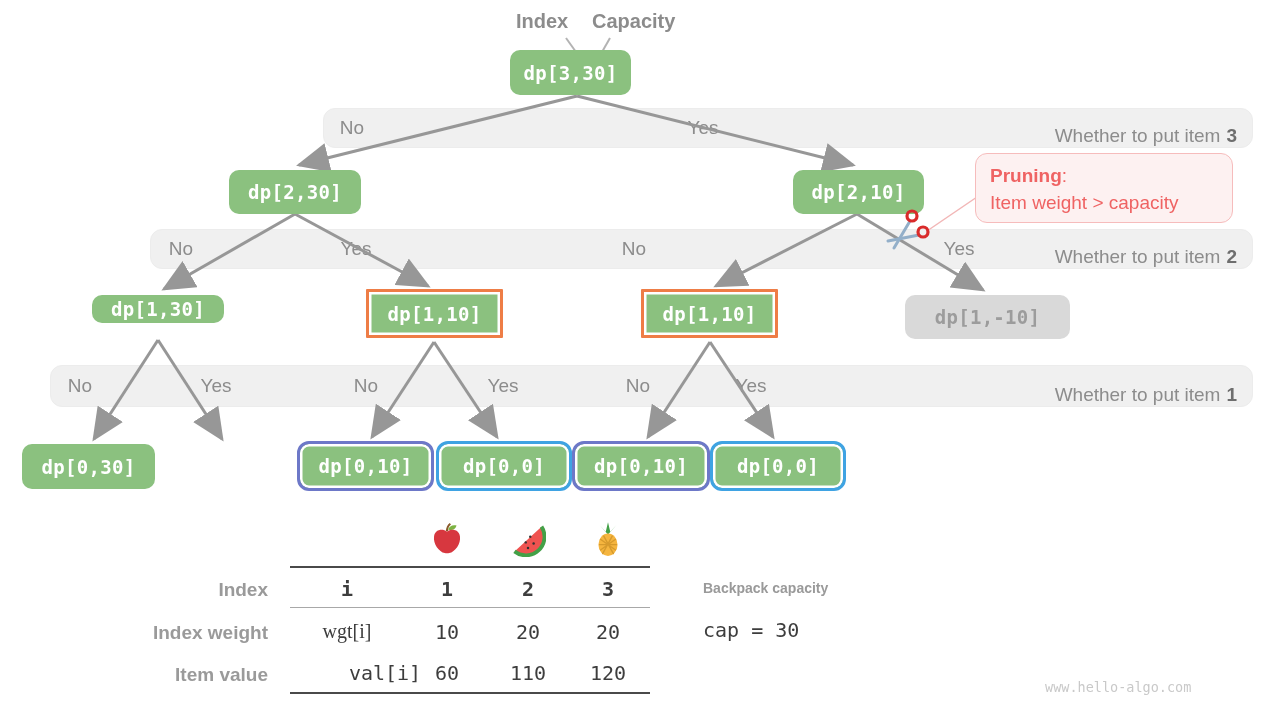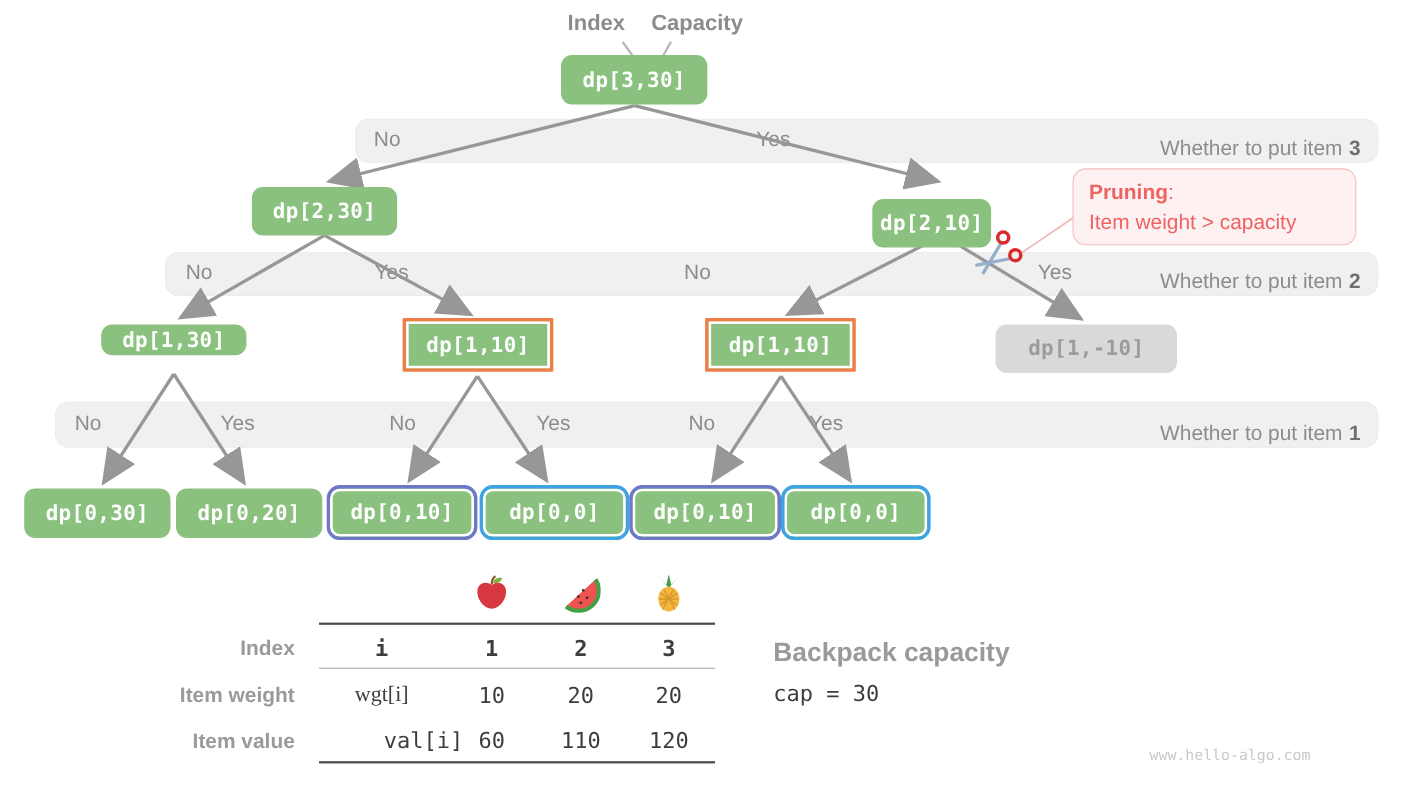--- a/index.html
+++ b/index.html
@@ -37,21 +37,21 @@
          background:#fdf1f1;border:1.5px solid #f6bcbc;border-radius:12px;
          padding:8px 14px;font-size:19px;color:#ef6363;line-height:27px;}
   .prune .t{font-weight:bold;}
 
   
   .tline{position:absolute;left:290px;width:360px;background:#4a4a4a;}
   .mono{font-family:"DejaVu Sans Mono",monospace;color:#3d3d3d;font-size:20px;}
   .cell{position:absolute;transform:translateX(-50%);white-space:nowrap;}
   .rowlab{position:absolute;width:160px;right:1012px;text-align:right;
           font-size:19px;font-weight:bold;color:#9a9a9a;white-space:nowrap;}
-  .caplab{position:absolute;left:703px;font-size:24px;font-weight:bold;color:#9a9a9a;}
+  .caplab{position:absolute;left:703px;font-size:14px;font-weight:bold;color:#9a9a9a;}
   .capval{position:absolute;left:703px;}
   .wm{position:absolute;left:1045px;top:679px;font-family:"DejaVu Sans Mono",monospace;
       font-size:13.5px;color:#c9c9c9;}
   .fruit{position:absolute;top:521px;width:36px;height:36px;transform:translateX(-50%);}
 </style>
 </head>
 <body>
 
 <div class="stage">
 
@@ -108,29 +108,28 @@
     <line x1="158" y1="340" x2="94" y2="439" stroke="#979797" stroke-width="3" marker-end="url(#ah)"></line>
     <line x1="158" y1="340" x2="222" y2="439" stroke="#979797" stroke-width="3" marker-end="url(#ah)"></line>
     <line x1="434" y1="342" x2="372" y2="437" stroke="#979797" stroke-width="3" marker-end="url(#ah)"></line>
     <line x1="434" y1="342" x2="497" y2="437" stroke="#979797" stroke-width="3" marker-end="url(#ah)"></line>
     <line x1="710" y1="342" x2="648" y2="437" stroke="#979797" stroke-width="3" marker-end="url(#ah)"></line>
     <line x1="710" y1="342" x2="773" y2="437" stroke="#979797" stroke-width="3" marker-end="url(#ah)"></line>
 
     <line x1="977" y1="197" x2="927" y2="231" stroke="#f2b6b6" stroke-width="1.5"></line>
   </svg>
 
-  <div class="node" style="left:510px;top:50px;width:133px;height:45px;border-radius:10px;">dp[3,30]</div>
+  <div class="node" style="left:510px;top:50px;width:121px;height:45px;border-radius:10px;">dp[3,30]</div>
   <div class="node" style="left:229px;top:170px;width:132px;height:44px;text-align:right;">dp[2,30]</div>
-  <div class="node" style="left:793px;top:170px;width:108px;height:44px;margin-top:11px;">dp[2,10]</div>
+  <div class="node" style="left:793px;top:170px;width:131px;height:44px;">dp[2,10]</div>
   <div class="node" style="left:92px;top:295px;width:132px;height:28px;">dp[1,30]</div>
   <div class="node b-orange" style="left:366px;top:289px;width:137px;height:49px;">dp[1,10]</div>
   <div class="node b-orange" style="left:641px;top:289px;width:137px;height:49px;">dp[1,10]</div>
   <div class="node gray" style="left:905px;top:295px;width:165px;height:44px;">dp[1,-10]</div>
   <div class="node" style="left:22px;top:444px;width:133px;height:45px;">dp[0,30]</div>
-  <div class="node" style="left:160px;top:444px;width:133px;height:45px;">dp[0,20]</div>
   <div class="node b-purple" style="left:297px;top:441px;width:137px;height:50px;">dp[0,10]</div>
   <div class="node b-blue" style="left:436px;top:441px;width:136px;height:50px;">dp[0,0]</div>
   <div class="node b-purple" style="left:572px;top:441px;width:138px;height:50px;">dp[0,10]</div>
   <div class="node b-blue" style="left:710px;top:441px;width:136px;height:50px;">dp[0,0]</div>
 
   <div class="prune">
     <div><span class="t">Pruning</span><span>:</span></div>
     <div>Item weight &gt; capacity</div>
   </div>
 
@@ -158,21 +157,21 @@
     <path d="M16,12 L8,3 L14,9.5 L16,1 L18,9.5 L24,3 Z" fill="#43a047"></path>
     <ellipse cx="16" cy="21" rx="8.5" ry="10" fill="#f5b53f"></ellipse>
     <path d="M9,16 L23,26 M9,26 L23,16 M8,21 L24,21 M12,13 L21,29.5 M20,13 L11,29.5" stroke="#d69a2d" stroke-width="1.2" fill="none"></path>
   </svg>
 
   <div class="tline" style="top:566px;height:2px;"></div>
   <div class="tline" style="top:607px;height:1px;background:#a8a8a8;"></div>
   <div class="tline" style="top:692px;height:2px;"></div>
 
   <div class="rowlab" style="left:108px;top:579px;">Index</div>
-  <div class="rowlab" style="left:108px;top:622px;">Item weight</div>
+  <div class="rowlab" style="left:108px;top:622px;">Index weight</div>
   <div class="rowlab" style="left:108px;top:664px;">Item value</div>
 
   <div class="cell mono" style="left:347px;top:577px;font-weight:bold;">i</div>
   <div class="cell mono" style="left:447px;top:577px;font-weight:bold;">1</div>
   <div class="cell mono" style="left:528px;top:577px;font-weight:bold;">2</div>
   <div class="cell mono" style="left:608px;top:577px;font-weight:bold;">3</div>
 
   <div class="cell mono" style="left:347px;top:620px;font-family:Liberation Serif, serif;">wgt[i]</div>
   <div class="cell mono" style="left:447px;top:620px;text-align:right;">10</div>
   <div class="cell mono" style="left:528px;top:620px;">20</div>

